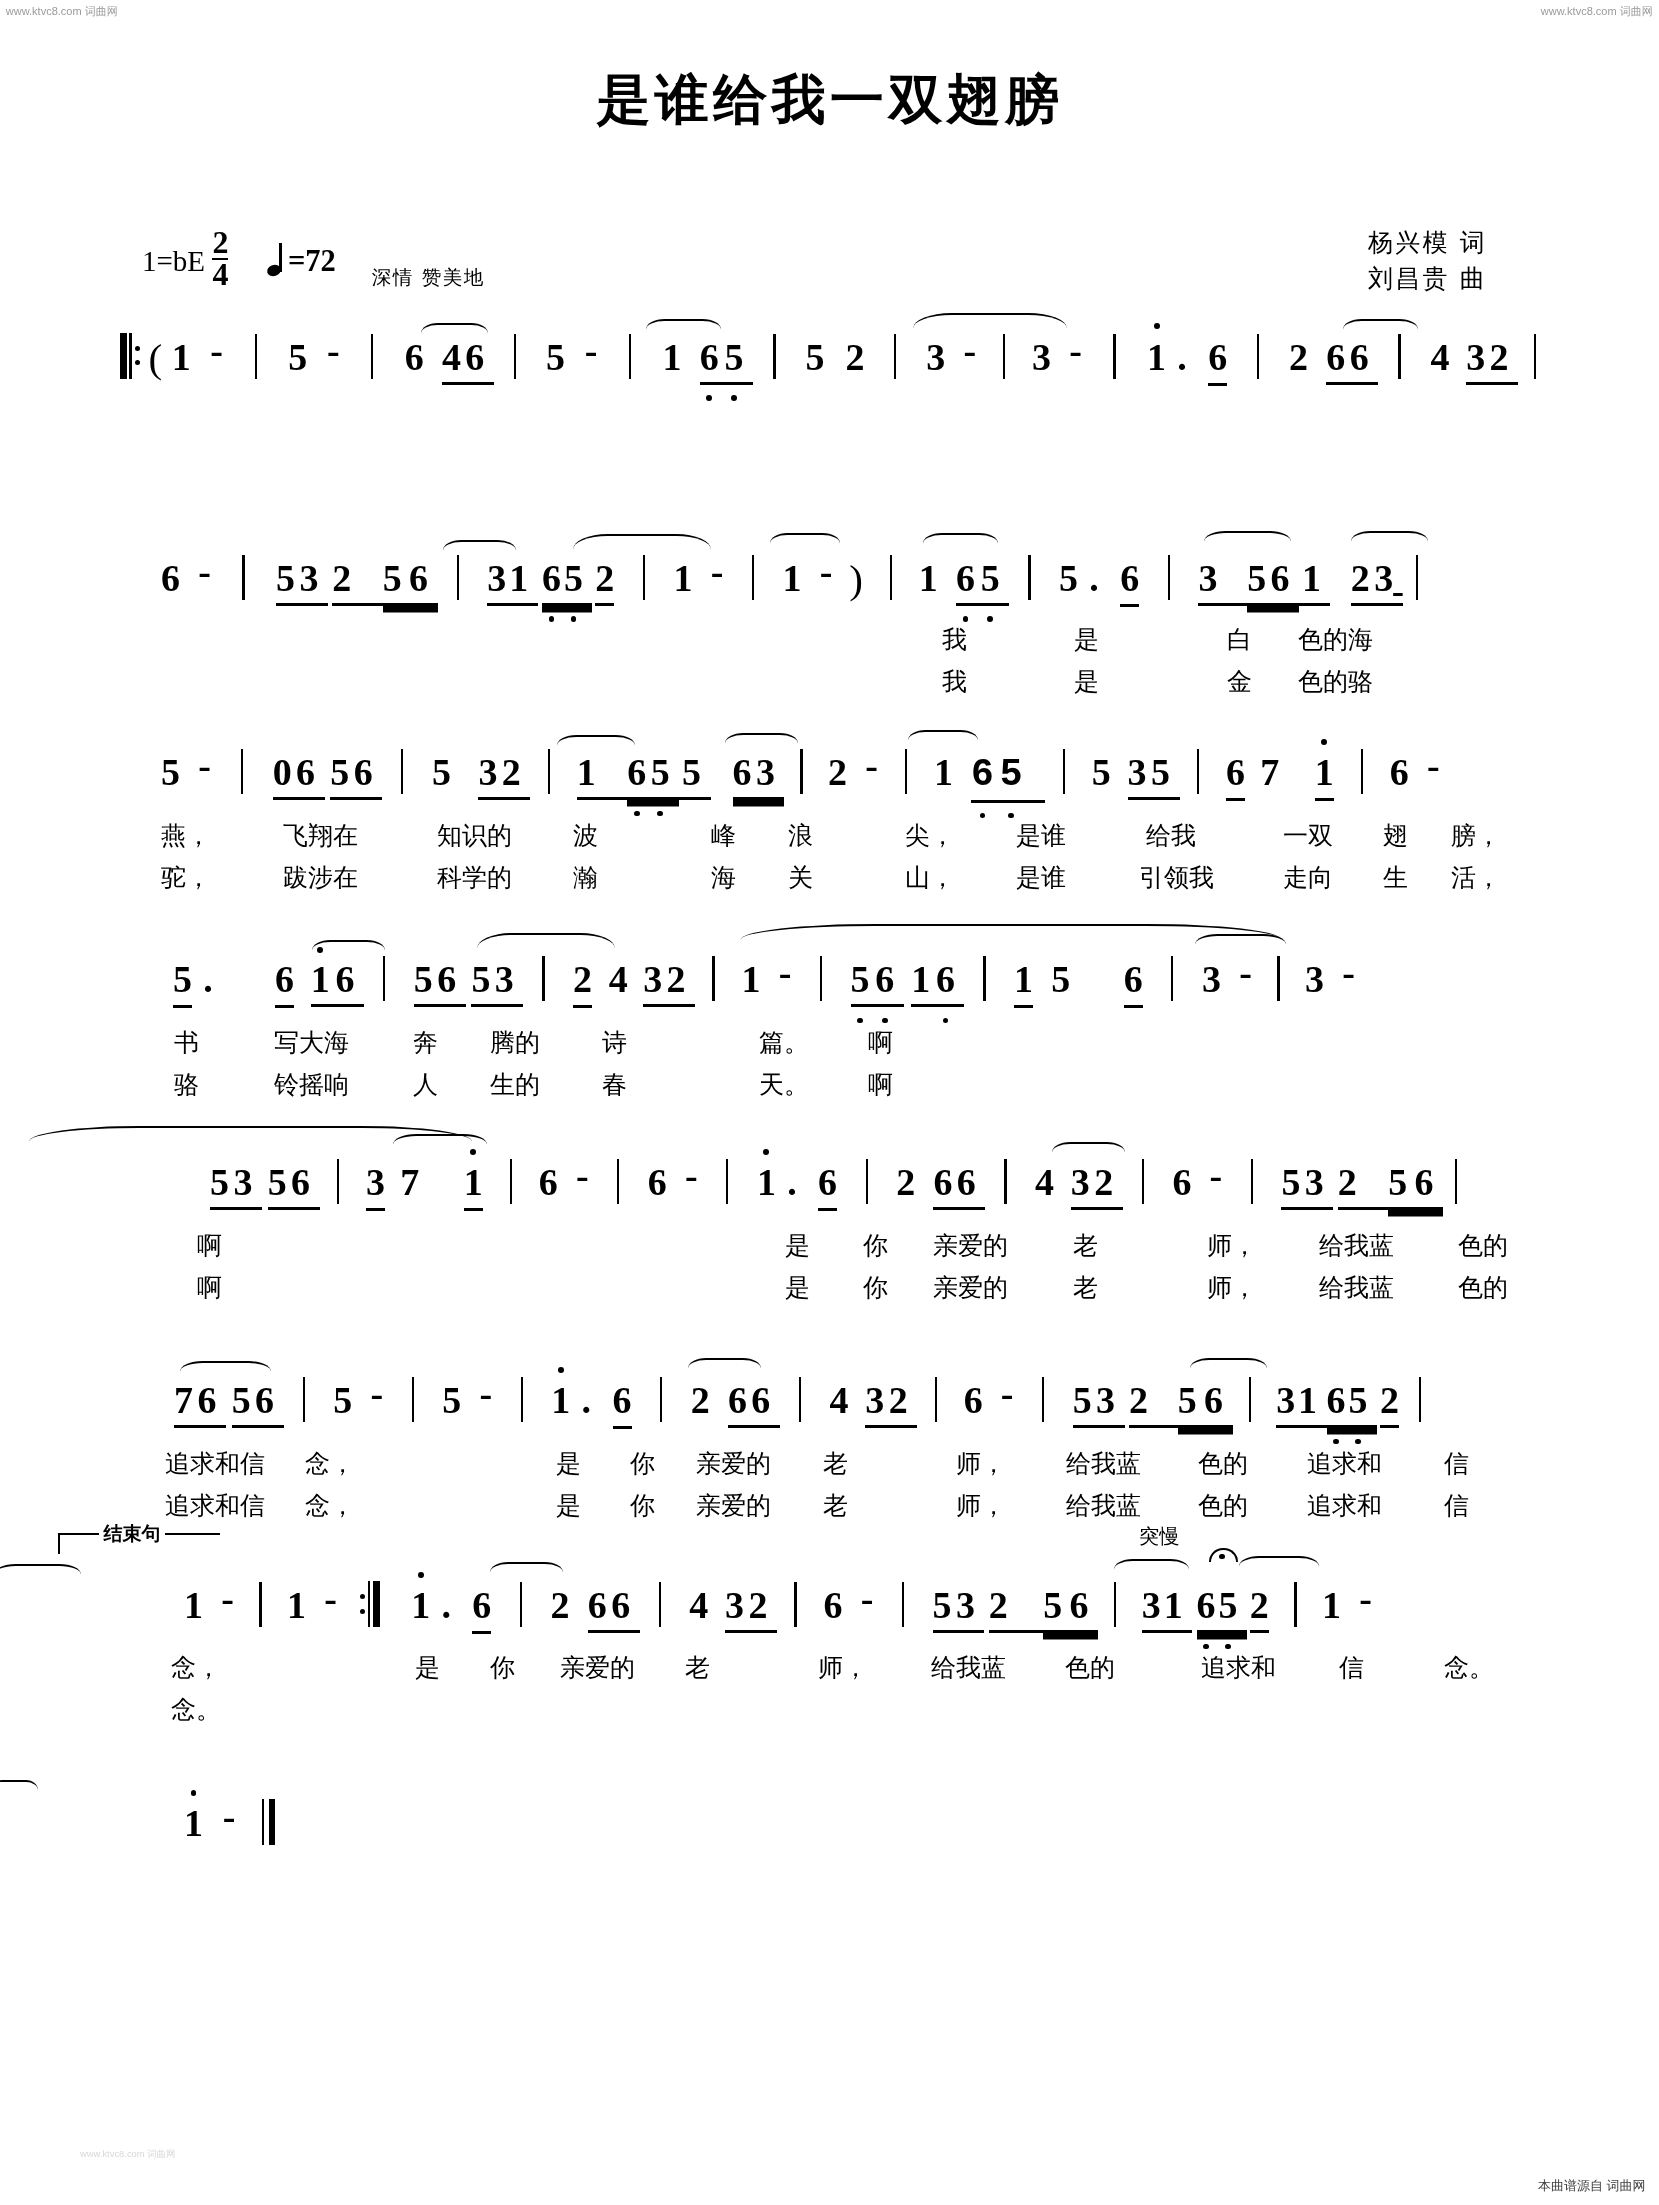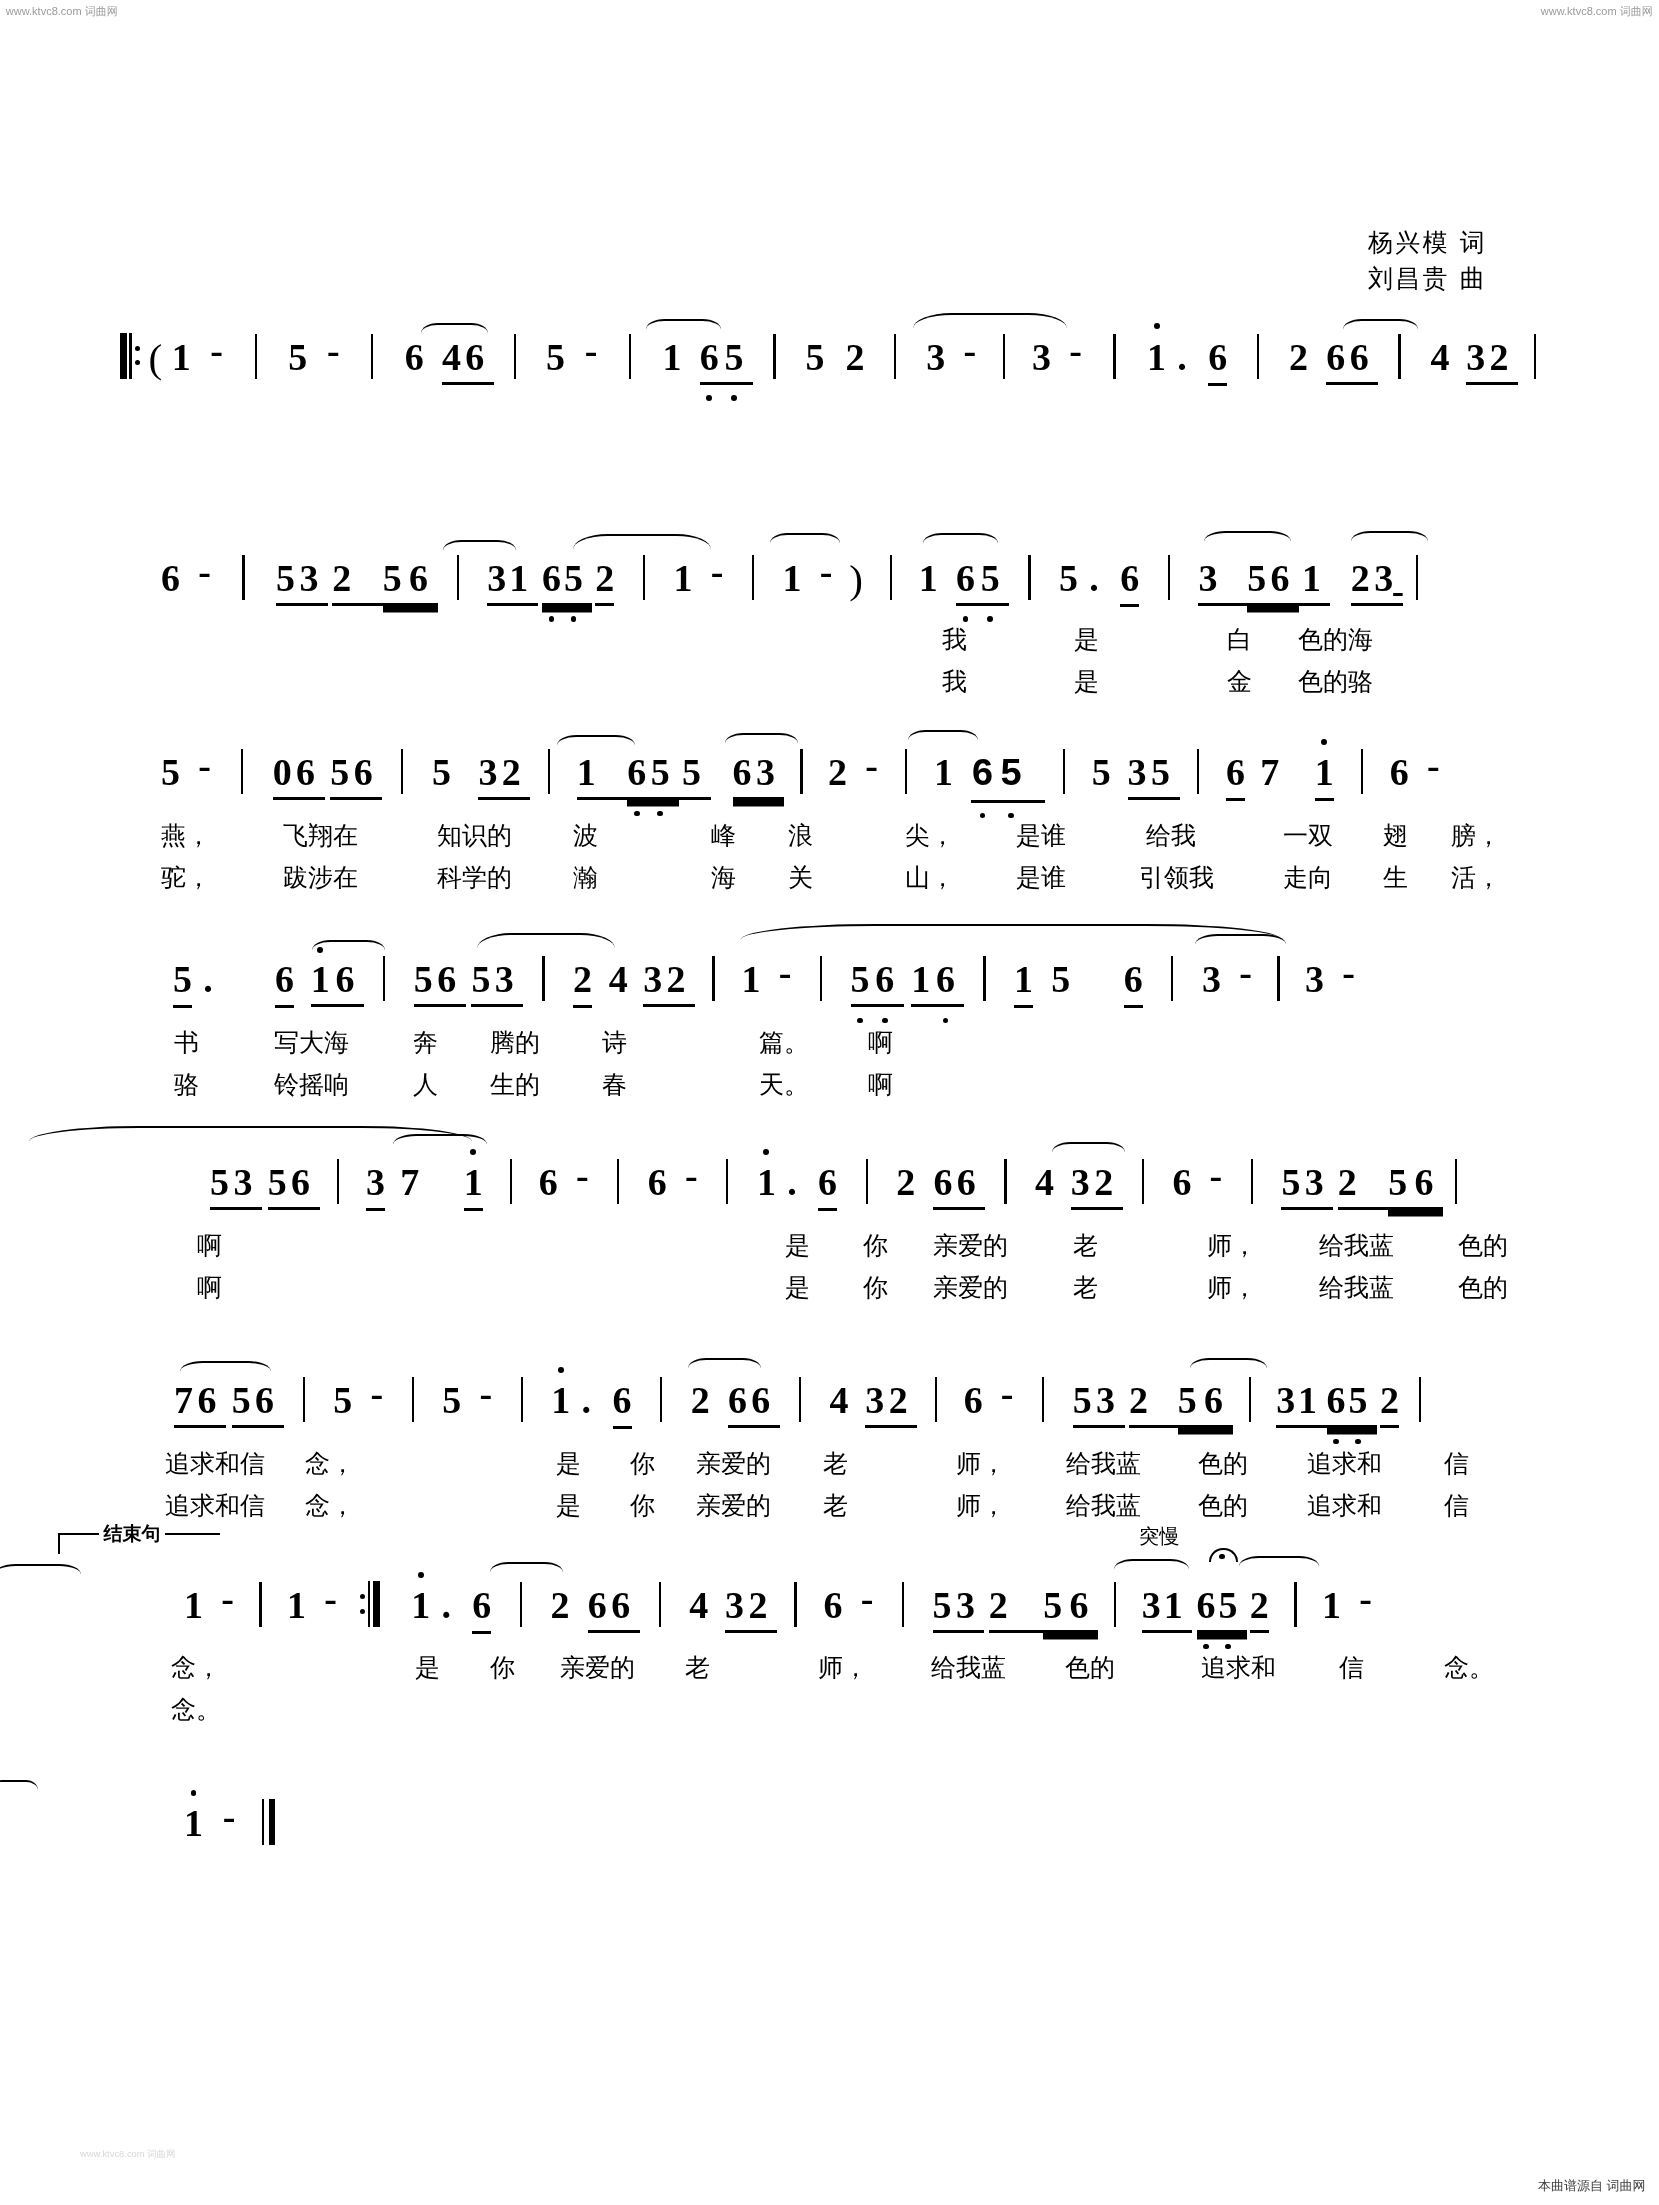--- a/index.html
+++ b/index.html
@@ -109,21 +109,34 @@
 </head>
 <body>
 
 <div class="page">
 
   <div class="wm wm-tl">www.ktvc8.com 词曲网</div>
   <div class="wm wm-tr">www.ktvc8.com  词曲网</div>
   <div class="wm wm-br">本曲谱源自  词曲网</div>
   <div class="wm wm-bl">www.ktvc8.com 词曲网</div>
 
-
+  <div class="title">是谁给我一双翅膀</div>
+
+  <div class="meta-left">
+    <span class="keysig">1=bE</span>
+    <span class="timesig">
+      <span class="num">2</span>
+      <span class="den">4</span>
+    </span>
+    <span class="tempo">
+      <span class="qnote"></span>
+      <span>=72</span>
+    </span>
+    <span class="expr">深情  赞美地</span>
+  </div>
 
   <div class="meta-right">
     <div>杨兴模  词</div>
     <div>刘昌贵  曲</div>
   </div>
 
   <div class="system" style="top:332px;">
     <div class="notes" style="padding-left:120px;">
       <span class="rep"><i class="thick"></i><i class="thin"></i><i class="d1"></i><i class="d2"></i></span>
       <span class="paren">(</span>

